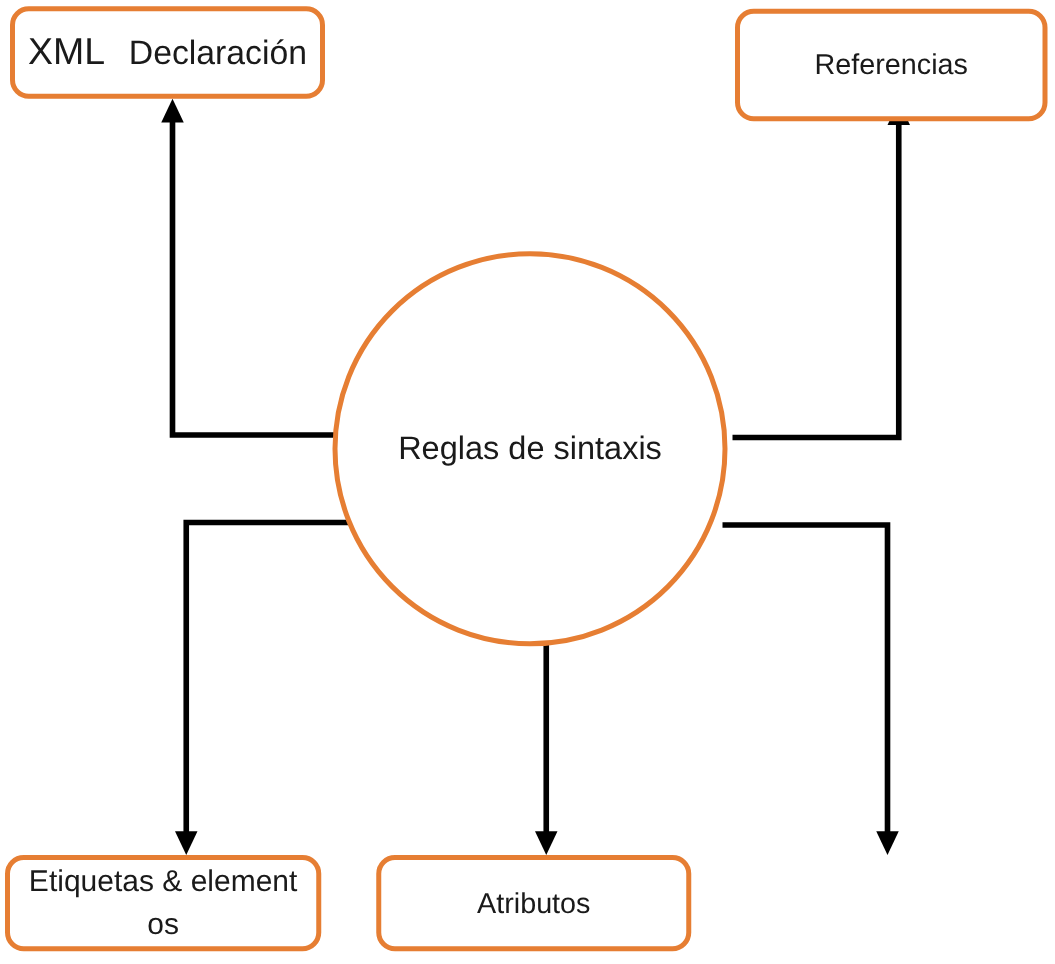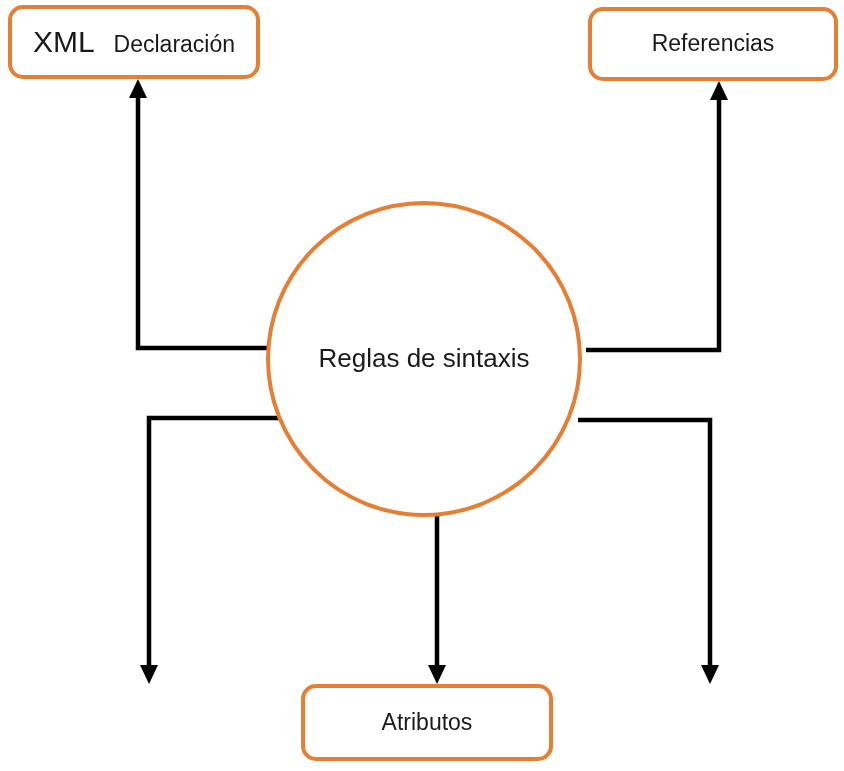--- a/index.html
+++ b/index.html
@@ -29,32 +29,32 @@
     border-radius: 15px;
     display: flex;
     align-items: center;
     justify-content: center;
     text-align: center;
     font-size: 23px;
     line-height: 1.35;
     color: #1a1a1a;
   }
   .node-xml        { left: 8px;   top: 5px;   width: 252px; height: 74px; }
-  .node-ref        { left: 588px; top: 7px;   width: 250px; height: 74px; }
+  .node-ref        { left: 588px; top: 7px;   width: 250px; height: 90px; }
   .node-etiquetas  { left: 4px;   top: 684px; width: 253px; height: 77px; font-size: 24px; line-height: 34px; }
   .node-atributos  { left: 301px; top: 684px; width: 252px; height: 77px; }
   .node-texto      { left: 585px; top: 684px; width: 253px; height: 77px; }
   .node-circle {
     left: 266px; top: 201px;
     width: 316px; height: 316px;
     border-radius: 50%;
     font-size: 26px;
   }
   .xml-large { font-size: 30px; margin-right: 19px; }
-  .xml-small { font-size: 23px; }
+  .xml-small { font-size: 27px; }
   .wrap2 { display: block; }
 </style>
 </head>
 <body>
 
 <div class="canvas">
 
   <svg class="connectors" viewBox="0 0 844 771" xmlns="http://www.w3.org/2000/svg">
     <g stroke="#000000" stroke-width="4.5" fill="none" stroke-linejoin="miter">
 
@@ -84,19 +84,25 @@
   </div>
 
   <div class="node node-ref">
     <span>Referencias</span>
   </div>
 
   <div class="node node-circle">
     <span>Reglas de sintaxis</span>
   </div>
 
+  <div class="node node-etiquetas">
+    <span>
+      <span class="wrap2">Etiquetas &amp; element</span>
+      <span class="wrap2">os</span>
+    </span>
+  </div>
 
   <div class="node node-atributos">
     <span>Atributos</span>
   </div>
 
 
 </div>
 
 </body></html>

